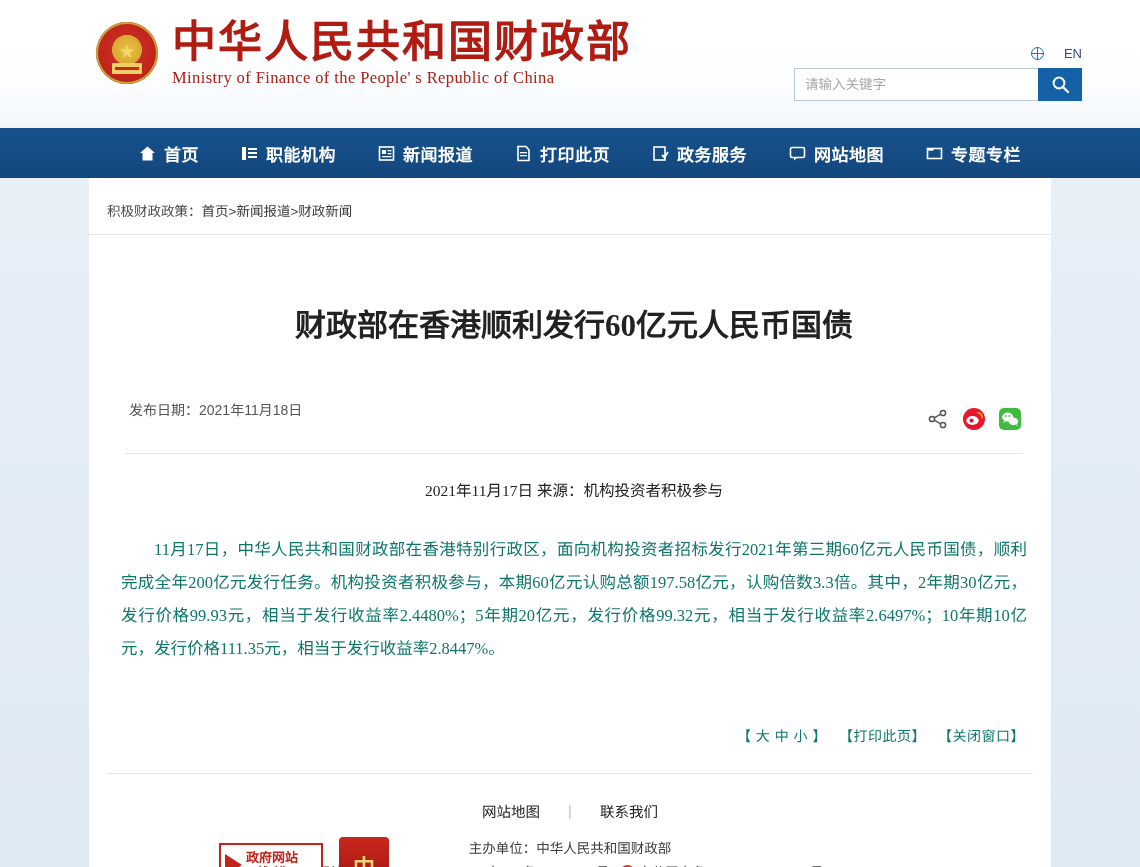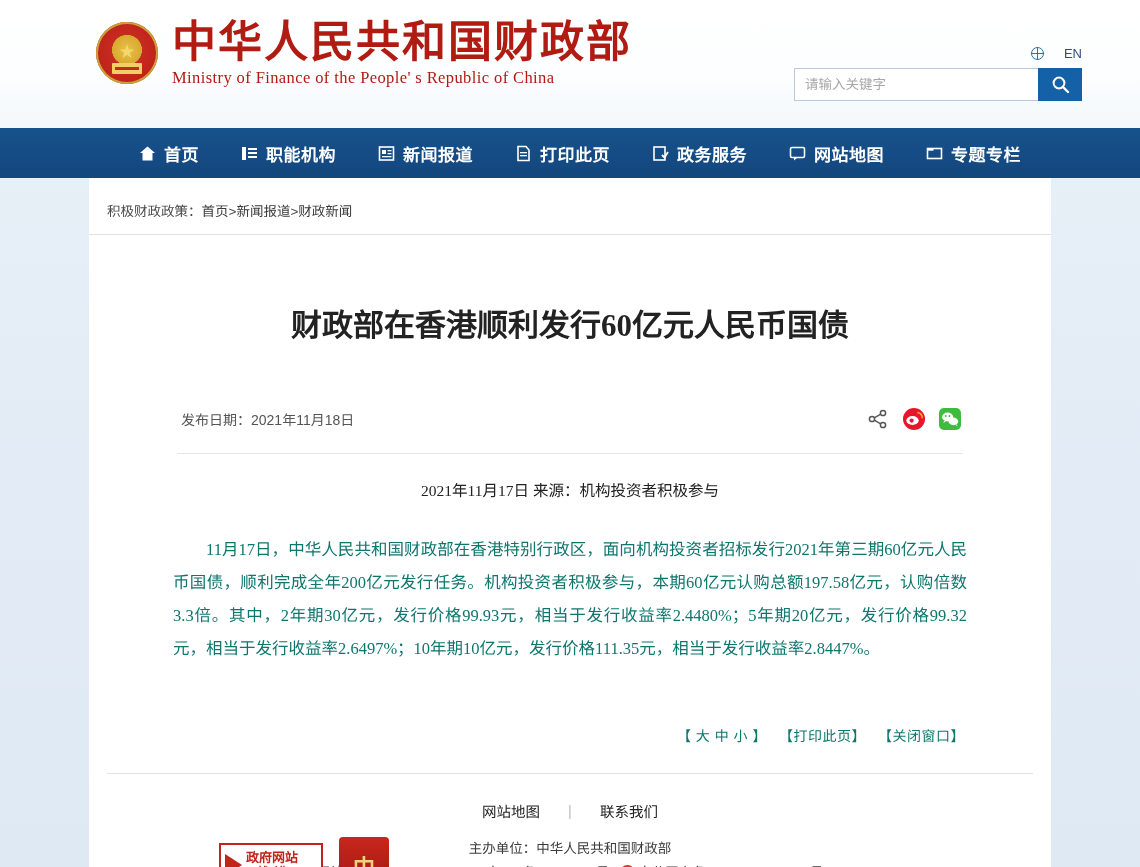--- a/index.html
+++ b/index.html
@@ -144,32 +144,32 @@
     min-height: 630px;
     padding: 0 0 0 0;
   }
   .crumb {
     font-size: 13.5px;
     color: #4a4a4a;
     padding: 22px 0 14px 18px;
     border-bottom: 1px solid #e3e3e3;
   }
   .crumb a { color: #3a3a3a; text-decoration: none; }
-  .article { padding: 0 80px; }
+  .article { padding: 0 20px; margin-left: 8px; }
   .art-title {
     text-align: center;
     font-family: "Liberation Serif","DejaVu Serif", serif;
     font-size: 31px;
     font-weight: bold;
     color: #222;
     line-height: 1.45;
     padding: 48px 20px 30px;
   }
   .meta-row {
-    display: flex; align-items: center; justify-content: space-between;
+    display: flex; justify-content: space-between;
     padding: 0 8px 0 12px;
     height: 40px;
   }
   .pubdate { font-size: 14px; color: #555; }
   .share { display: flex; align-items: center; gap: 10px; }
   .share .s-ico { width: 26px; height: 26px; display:flex; align-items:center; justify-content:center; cursor:pointer;}
   .sep-line {
     border-top: 1px solid #e6e6e6;
     margin: 14px 8px 0 8px;
   }

